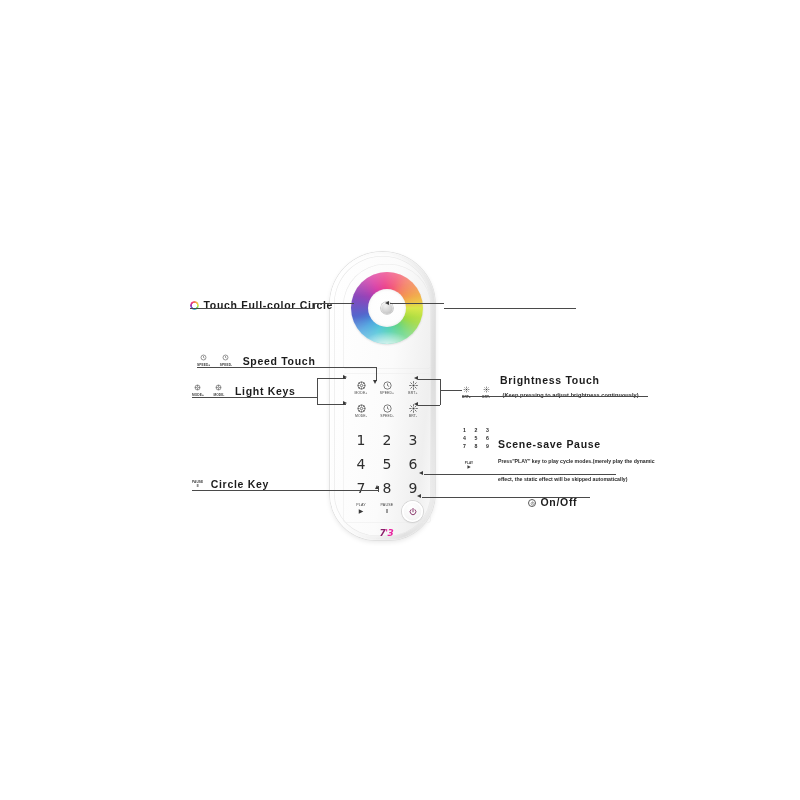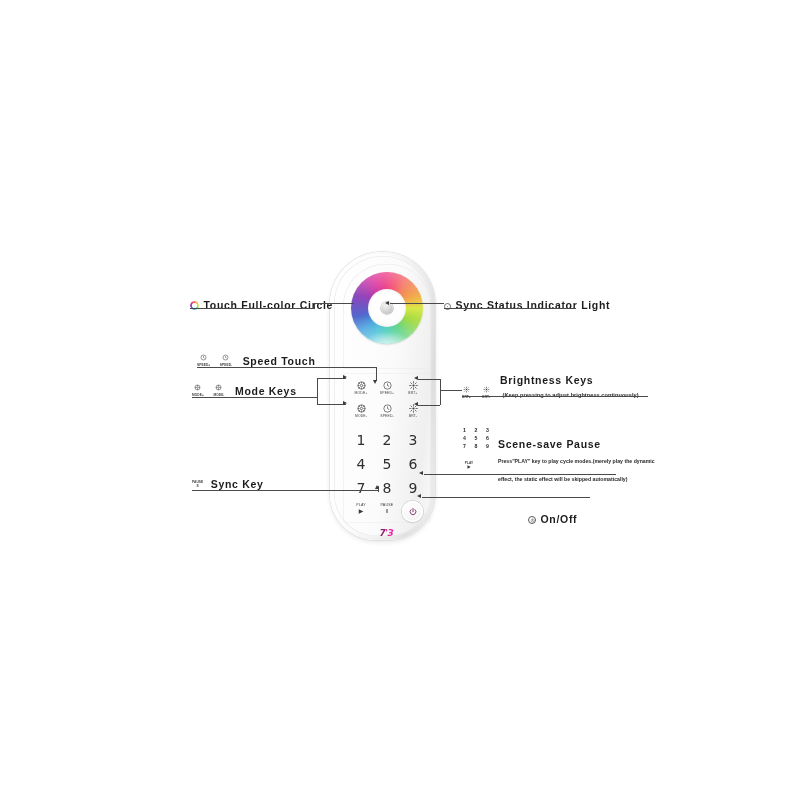--- a/index.html
+++ b/index.html
@@ -489,24 +489,20 @@
   </div>
 
   <div class="callout" style="left:190px; top:295px;">
     <span class="rainbow-ring"></span>
     <span class="title">Touch Full-color Circle</span>
   </div>
   <div class="line-h" style="left:190px; top:308px; width:125px;"></div>
   <div class="line-v" style="left:314px; top:303px; height:6px;"></div>
   <div class="line-h" style="left:314px; top:303px; width:40px;"></div>
 
-  <div class="callout" style="left:444px; top:295px;">
-    <span class="gray-ring"></span>
-    <span class="title">Sync Status Indicator Light</span>
-  </div>
   <div class="line-h" style="left:444px; top:308px; width:132px;"></div>
   <div class="line-h" style="left:390px; top:303px; width:54px;"></div>
   <div class="arrow left" style="left:385px; top:300.5px;"></div>
 
   <div class="callout" style="left:197px; top:351px;">
     <span class="mini">
       <span class="mini-glyph">
         <svg width="7" height="7" viewBox="0 0 24 24" fill="none" stroke="#3a3a3a" stroke-width="1.8">
           <circle cx="12" cy="12" r="8.5"></circle>
             <path d="M12 7v5l3.4 2"></path>
@@ -544,31 +540,31 @@
     <span class="mini" style="margin-left:5px;">
       <span class="mini-glyph">
         <svg width="7" height="7" viewBox="0 0 24 24" fill="none" stroke="#3a3a3a" stroke-width="1.8">
           <circle cx="12" cy="12" r="8.5"></circle>
             <circle cx="12" cy="12" r="2.8"></circle>
           <path d="M12 3.5v4M12 16.5V20.5M3.5 12h4M16.5 12h4"></path>
         </svg>
       </span>
       <span class="mini-lbl">MODE-</span>
     </span>
-    <span class="title" style="margin-left:6px;">Mode Keys</span>
+    <span class="title" style="margin-left:6px;">Light Keys</span>
   </div>
   <div class="line-h" style="left:192px; top:397px; width:125px;"></div>
   <div class="line-v" style="left:317px; top:378px; height:26px;"></div>
   <div class="line-h" style="left:317px; top:378px; width:29px;"></div>
   <div class="line-h" style="left:317px; top:404px; width:29px;"></div>
   <div class="arrow right" style="left:343px; top:375.4px;"></div>
   <div class="arrow right" style="left:343px; top:401.4px;"></div>
 
   <div class="callout" style="left:500px; top:370px;">
-    <span class="title">Brightness Keys</span>
+    <span class="title">Brightness Touch</span>
   </div>
   <div class="callout" style="left:462px; top:383px;">
     <span class="mini">
       <span class="mini-glyph">
         <svg width="7" height="7" viewBox="0 0 24 24" fill="none" stroke="#3a3a3a" stroke-width="2">
           <circle cx="12" cy="12" r="2.6" fill="#3a3a3a" stroke="none"></circle>
           <path d="M12 2v5M12 17v5M2 12h5M17 12h5M5 5l3.5 3.5M15.5 15.5L19 19M19 5l-3.5 3.5M8.5 15.5L5 19"></path>
         </svg>
       </span>
       <span class="mini-lbl">BRT+</span>
@@ -611,28 +607,28 @@
   </div>
   <div class="line-h" style="left:498px; top:474px; width:118px;"></div>
   <div class="line-h" style="left:424px; top:474px; width:74px;"></div>
   <div class="arrow left" style="left:419px; top:471.4px;"></div>
 
   <div class="callout" style="left:192px; top:474px;">
     <span class="mini">
       <span class="mini-lbl">PAUSE</span>
       <span class="mini-lbl" style="font-size:4.4px;">‖</span>
     </span>
-    <span class="title" style="margin-left:3px;">Sync Key</span>
+    <span class="title" style="margin-left:3px;">Circle Key</span>
   </div>
   <div class="line-h" style="left:192px; top:490px; width:90px;"></div>
   <div class="line-h" style="left:282px; top:490px; width:96px;"></div>
   <div class="line-v" style="left:378px; top:486px; height:6px;"></div>
   <div class="arrow down" style="left:375.4px; top:485px; transform:rotate(180deg);"></div>
 
-  <div class="callout" style="left:528px; top:509px;">
+  <div class="callout" style="left:528px; top:492px;">
     <span class="power-mini">
       <svg width="5.2" height="5.2" viewBox="0 0 24 24" fill="none" stroke="currentColor" stroke-width="2.6" stroke-linecap="round">
         <path d="M12 3.5v8"></path>
           <path d="M7 6.6a7 7 0 1 0 10 0"></path>
       </svg>
     </span>
     <span class="title">On/Off</span>
   </div>
   <div class="line-h" style="left:528px; top:497px; width:62px;"></div>
   <div class="line-h" style="left:422px; top:497px; width:106px;"></div>

